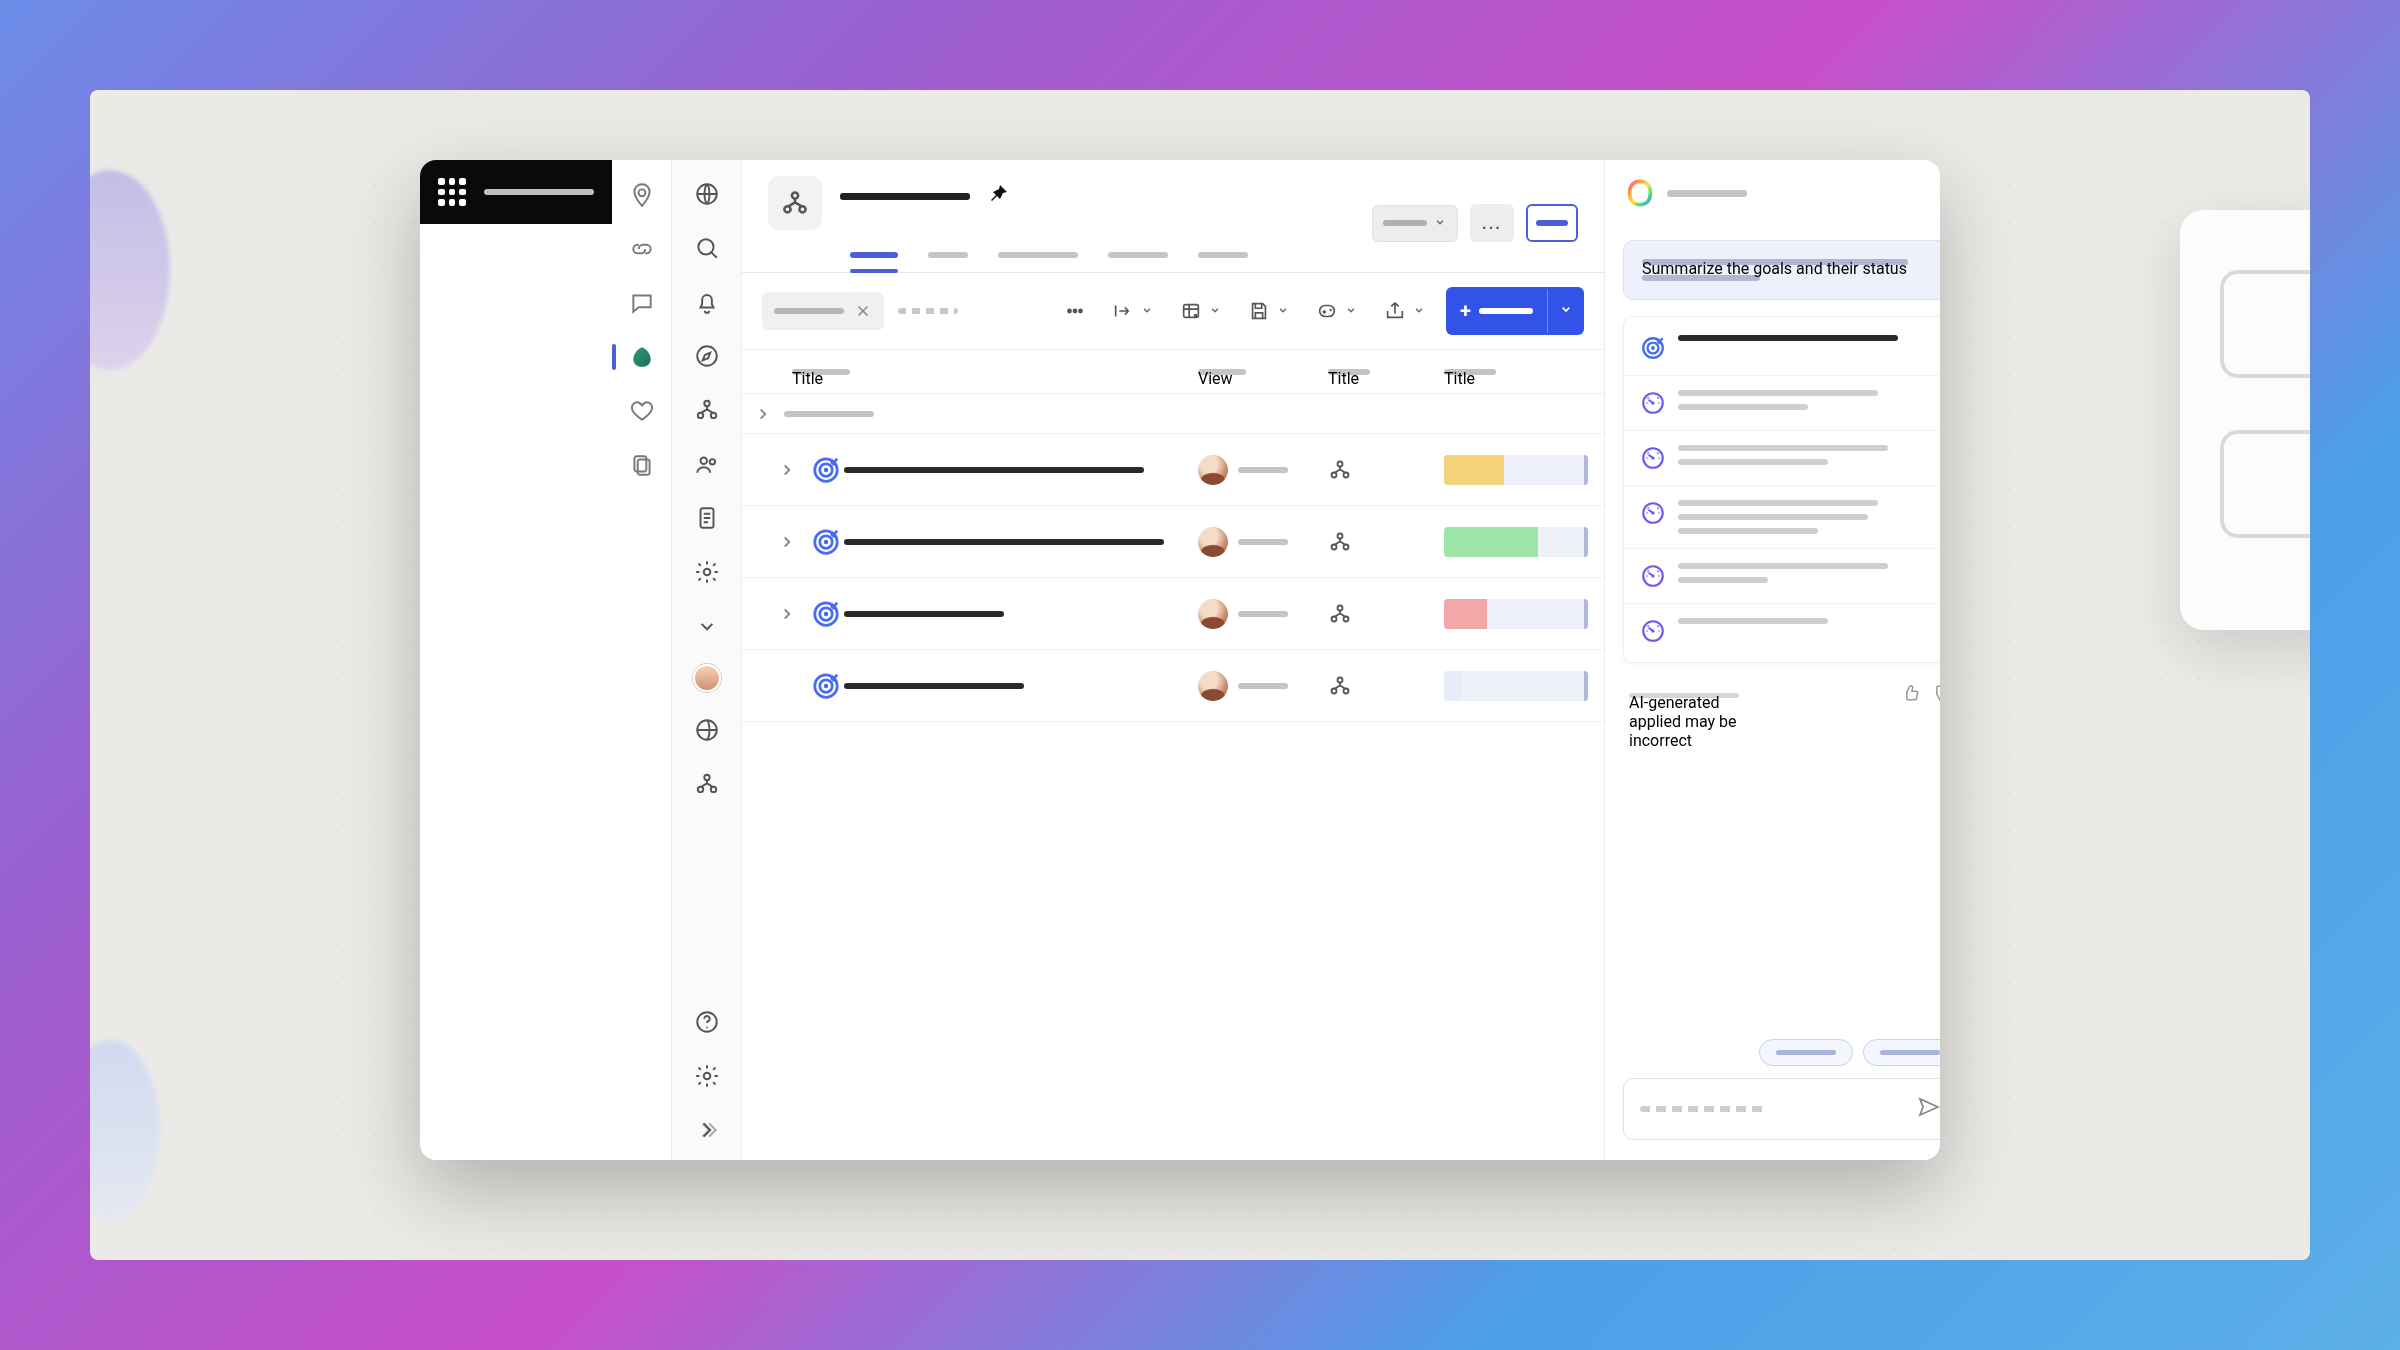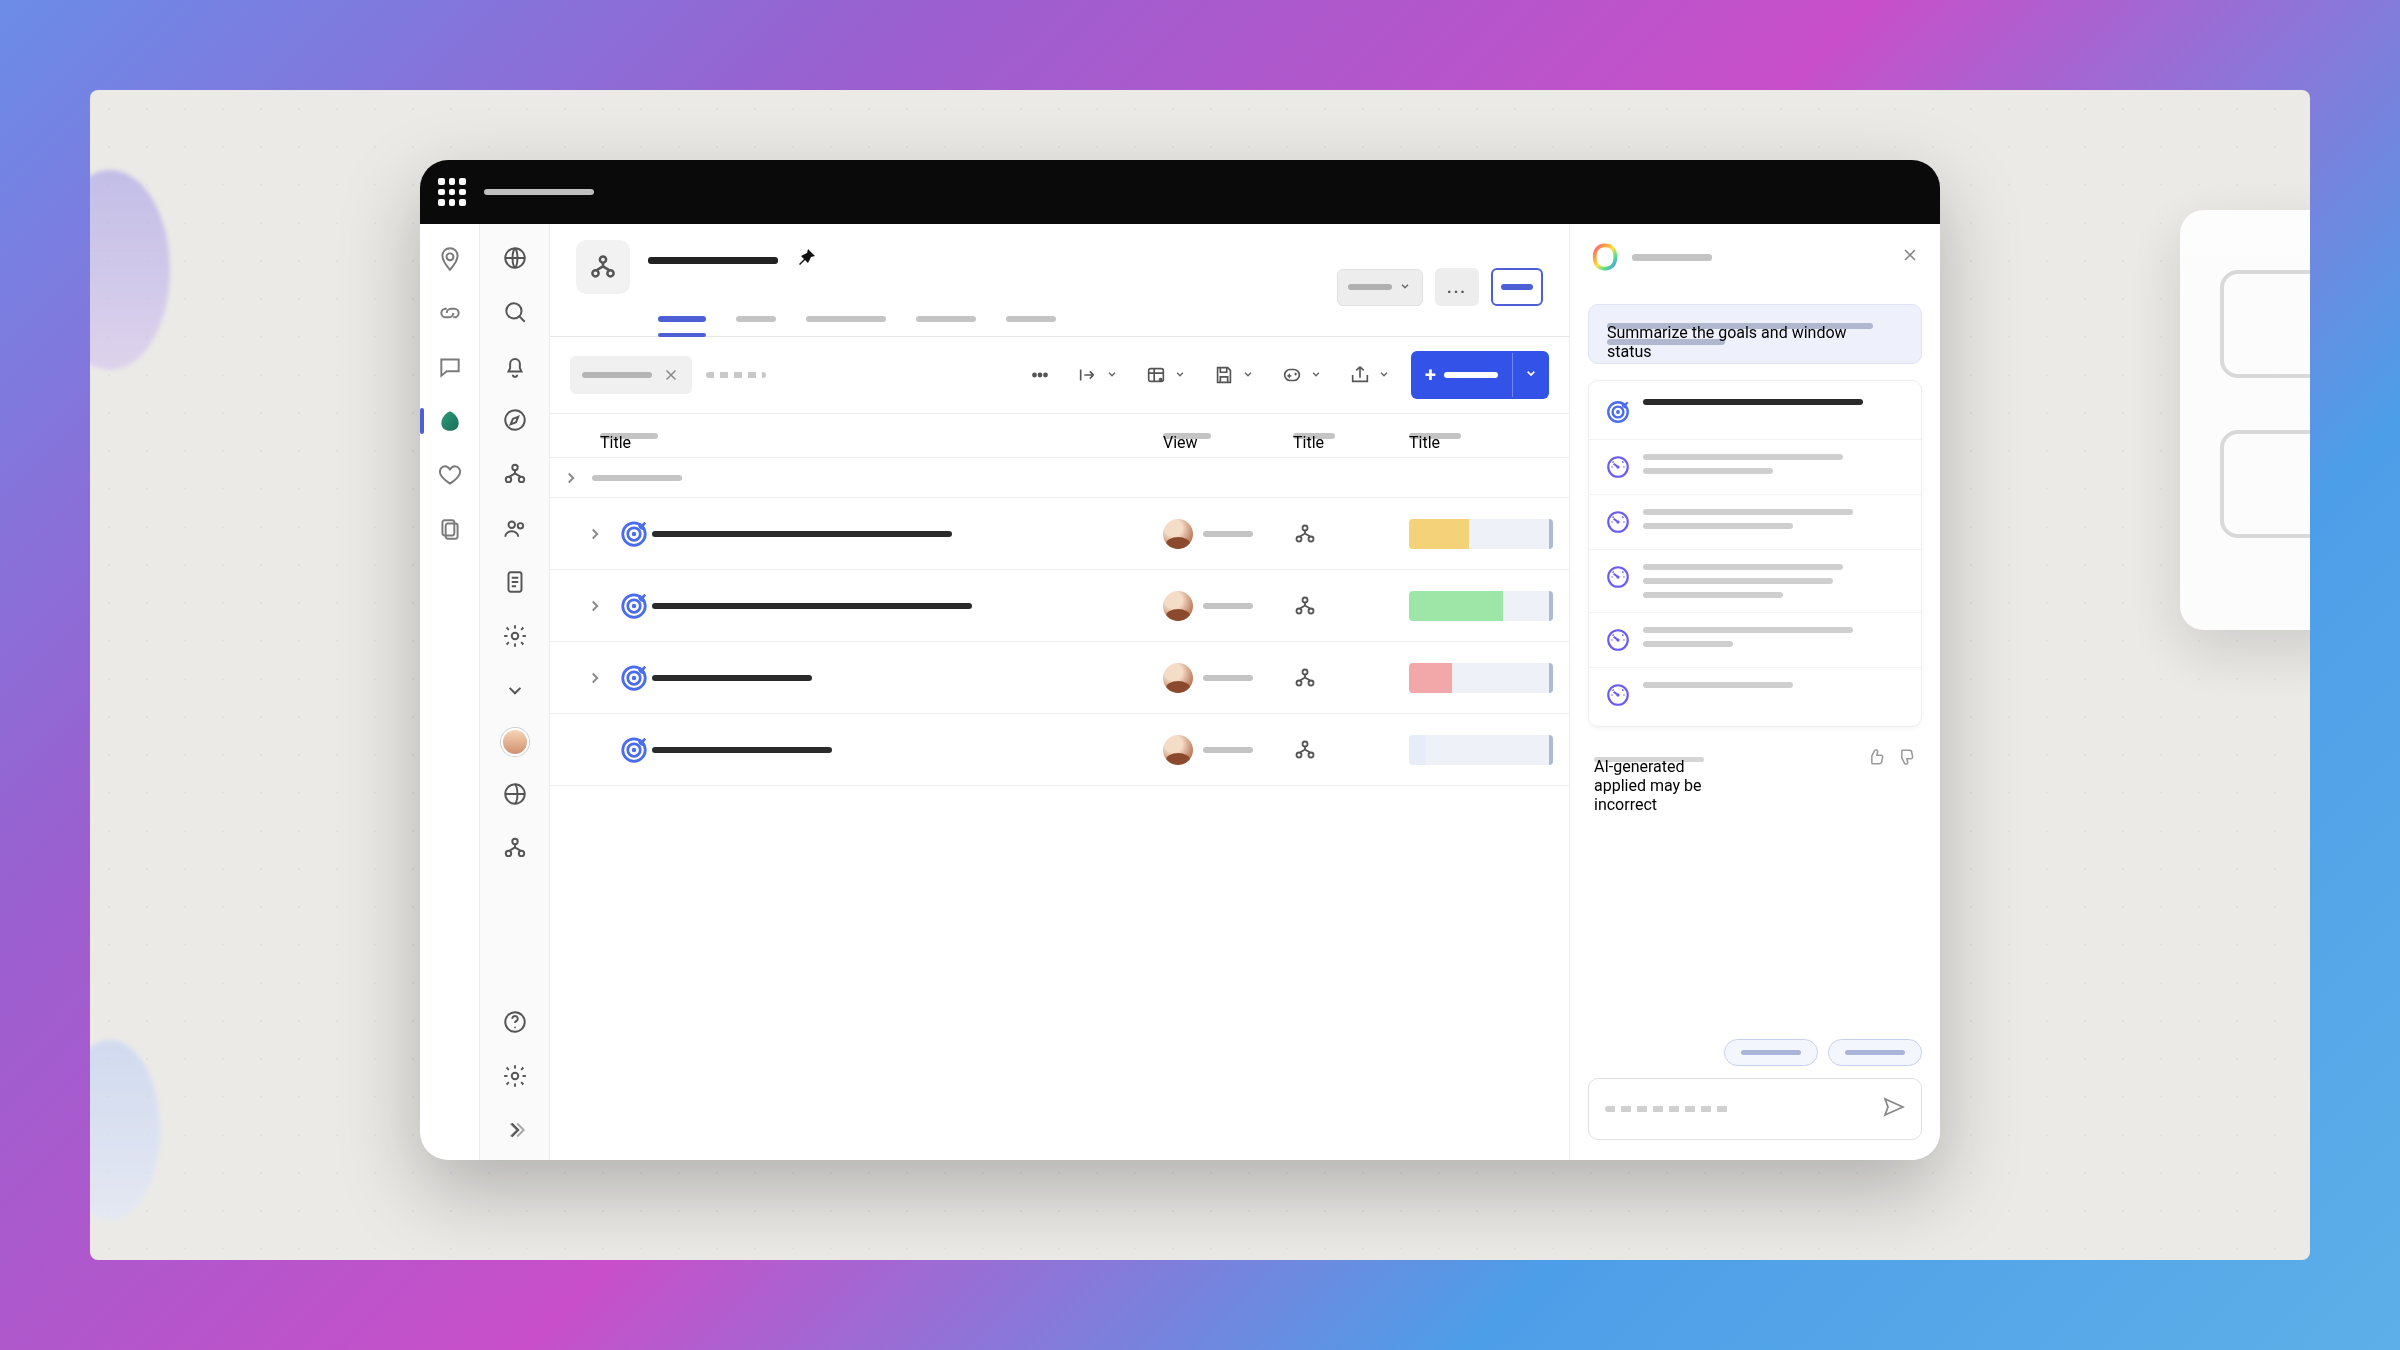--- a/index.html
+++ b/index.html
@@ -29,24 +29,24 @@
   .bg-right-card { position:absolute; right:-50px; top:120px; width:180px; height:420px; background:#fff; border-radius:24px; box-shadow:0 20px 60px rgba(0,0,0,.15); opacity:.9;}
   .bg-right-card::before, .bg-right-card::after { content:""; position:absolute; left:40px; width:100px; height:100px; border:4px solid #d8d8d8; border-radius:18px;}
   .bg-right-card::before { top:60px;}
   .bg-right-card::after { top:220px;}
 
   .window {
     position: absolute;
     left: 330px; top: 70px;
     width: 1520px; height: 1000px;
     background: #fff;
-    border-radius: 28px;
+    border-radius: 16px;
     box-shadow: 0 30px 80px rgba(0,0,0,.25);
     overflow: hidden;
-    display: flex; flex-direction: column;
+    display: flex; flex-direction: row;
   }
   .titlebar {
     height: 64px; background: #0a0a0a; display:flex; align-items:center; padding:0 18px; gap:18px;
   }
   .waffle { width:28px; height:28px; display:grid; grid-template-columns:repeat(3,1fr); gap:4px;}
   .waffle span { background:#fff; border-radius:2px;}
   .title-line { height:6px; width:110px; background:#bfbfbf; border-radius:3px;}
 
   .body { flex:1; display:flex; min-height:0;}
   
@@ -642,21 +642,21 @@
             </div>
             <div class="cp-title">
                 <div class="lbl" style="color:transparent">Copilot</div>
               </div>
             <div class="x"><svg viewBox="0 0 24 24">
                   <path d="M6 6l12 12M18 6L6 18"></path>
                 </svg></div>
           </div>
           <div class="cp-body">
             <div class="prompt-pill">
-              <div class="pline" style="width:90%">Summarize the goals and window status</div>
+              <div class="pline" style="width:90%">Summarize the goals and their status</div>
               <div class="pline" style="width:40%;margin-bottom:0"></div>
             </div>
             <div class="card" id="card-host">
                 <div class="crow">
                   <div class="cicon"><svg viewBox="0 0 24 24">
                       <circle cx="12" cy="12" r="9" stroke="#4a6cf0" stroke-width="2.2" fill="none"></circle>
                       <circle cx="12" cy="12" r="5" stroke="#4a6cf0" stroke-width="2.2" fill="none"></circle>
                       <circle cx="12" cy="12" r="1.8" fill="#4a6cf0"></circle>
                       <path d="M17 7l4-4M17 7l-1-3M17 7l3 1" stroke="#4a6cf0" stroke-width="2" fill="none"></path>
                     </svg></div>

